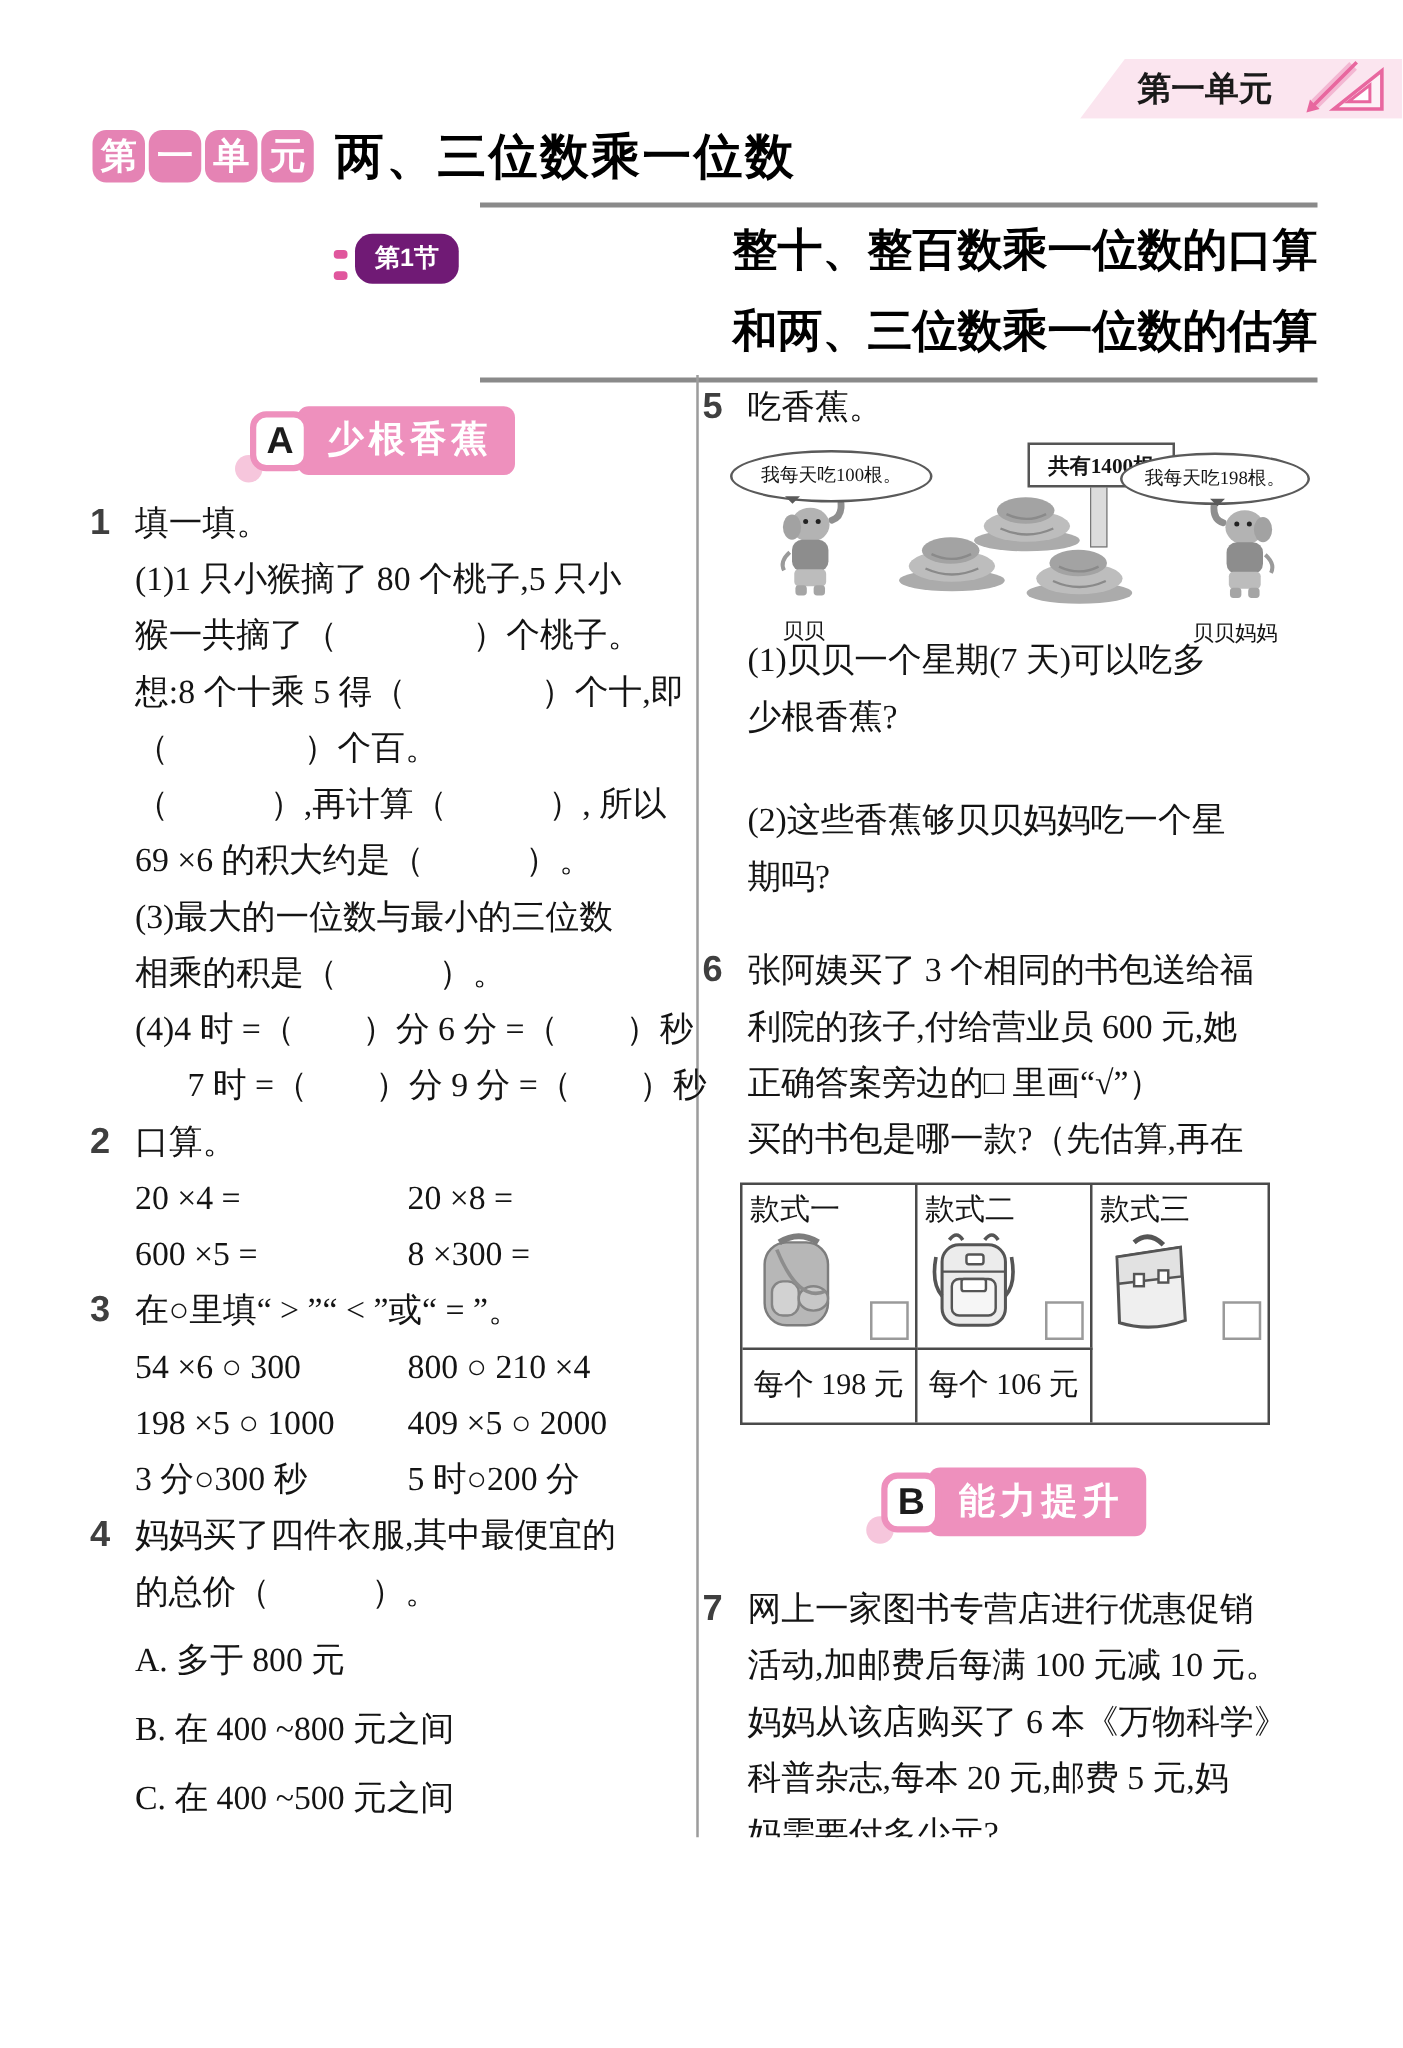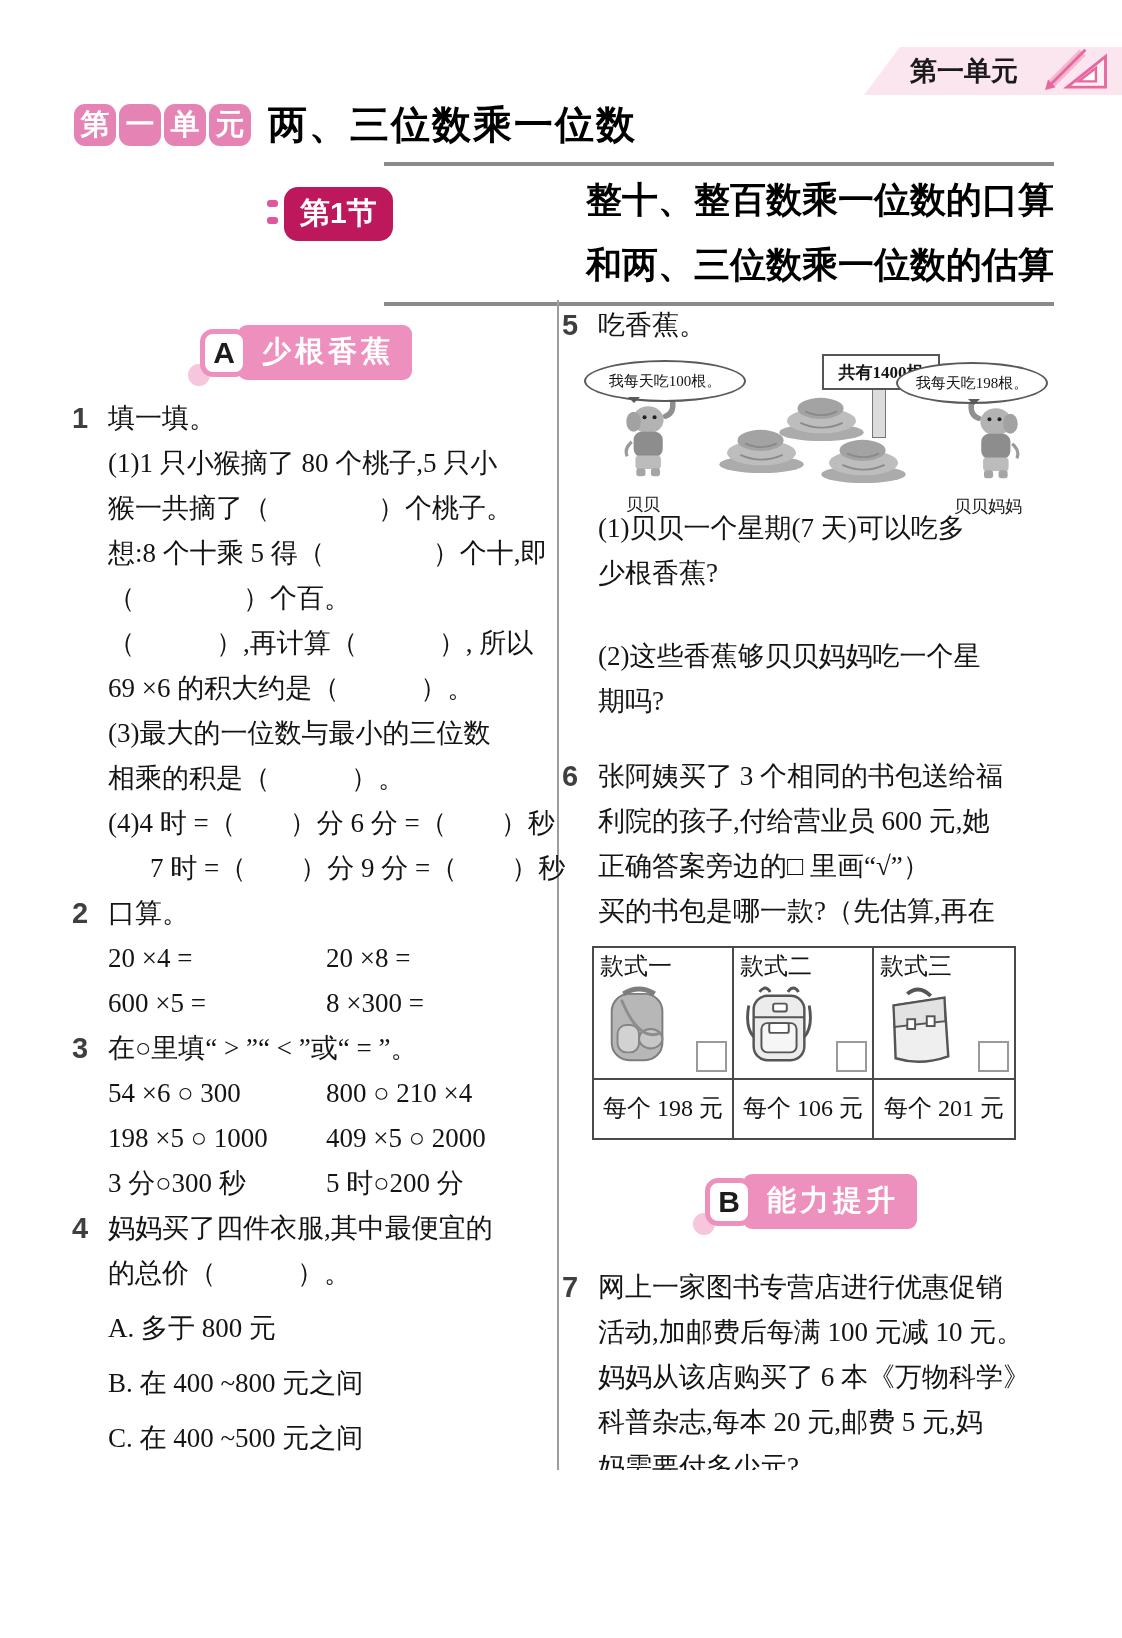--- a/index.html
+++ b/index.html
@@ -20,22 +20,22 @@
          display:flex; align-items:center; justify-content:center; margin-right:3px; }
   .unit-title{ margin-left:14px; font-family:"Liberation Sans",sans-serif; font-weight:bold;
                font-size:39px; color:#000; letter-spacing:2px; }
 
   
   .lesson-block{ position:absolute; top:162px; left:384px; width:670px;
                  border-top:4px solid #8a8a8a; border-bottom:4px solid #8a8a8a;
                  padding:10px 0 12px; text-align:right;
                  font-family:"Liberation Sans",sans-serif; font-weight:bold; font-size:36px; color:#000; }
   .lesson-block .l1{ margin-bottom:16px; }
-  .lesson-badge{ position:absolute; top:187px; left:284px; background:#be185d; color:#fff;
-                 font-family:"Liberation Sans",sans-serif; font-weight:bold; font-size:30px;
+  .lesson-badge{ position:absolute; top:187px; left:284px; background:#701a75; color:#fff;
+                 font-family:"Liberation Sans",sans-serif; font-weight:bold; font-size:20px;
                  padding:6px 16px 7px; border-radius:14px; }
   .lesson-badge::before,.lesson-badge::after{ content:""; position:absolute; left:-17px;
                  width:11px; height:7px; border-radius:3px; background:#e0569d; }
   .lesson-badge::before{ top:13px; } .lesson-badge::after{ top:30px; }
 
   
   .sec-wrap{ display:flex; justify-content:center; }
   .sec-badge{ position:relative; display:flex; align-items:center; }
   .sec-dot{ position:absolute; left:-12px; bottom:-6px; width:22px; height:22px;
             border-radius:50%; background:#f6c6dc; }
@@ -84,21 +84,21 @@
   .pile1{ left:146px; top:72px; } .pile2{ left:206px; top:40px; } .pile3{ left:248px; top:82px; }
   .sign{ position:absolute; left:252px; top:0; width:114px; height:32px; background:#fff;
          border:2px solid #555; display:flex; align-items:center; justify-content:center;
          font-size:17px; font-weight:bold; z-index:2; }
   .sign-post{ position:absolute; left:302px; top:32px; width:12px; height:50px;
          background:#dcdcdc; border:1.5px solid #777; z-index:1; }
 
   
   .bag-table{ width:420px; margin:12px 0 0 -6px; border:2.5px solid #4a4a4a;
               display:grid; grid-template-columns:1fr 1fr 1fr; background:#fff; }
-  .bag-cell{ position:relative; border-right:2px solid #4a4a4a; height:130px; padding:4px 6px; box-sizing:border-box;font-family:Liberation Mono, monospace; }
+  .bag-cell{ position:relative; border-right:2px solid #4a4a4a; height:130px; padding:4px 6px; box-sizing:border-box; }
   .bag-cell.last{ border-right:none; }
   .bag-name{ font-size:24px; line-height:32px; }
   .bag-svg{ position:absolute; left:6px; top:36px; width:78px; height:88px; }
   .bag-check{ position:absolute; right:5px; bottom:6px; width:27px; height:27px;
               border:2px solid #9a9a9a; background:#fff; }
   .bag-price{ border-top:2px solid #4a4a4a; border-right:2px solid #4a4a4a;
               font-size:24px; text-align:center; padding:6px 0 7px; white-space:nowrap; }
   .bag-price.last{ border-right:none; }
 
   .b-badge-wrap{ margin:34px 0 0; }
@@ -335,21 +335,20 @@
               <path d="M28 10 q12 -10 24 2" stroke="#555" stroke-width="4" fill="none"></path>
               <path d="M14 22 L66 14 L70 74 q-28 10 -54 2 Z" fill="#efefef" stroke="#555" stroke-width="2.5"></path>
               <path d="M14 22 L66 14 L67 38 L15 44 Z" fill="#e2e2e2" stroke="#555" stroke-width="2"></path>
               <rect x="28" y="36" width="8" height="10" fill="#fff" stroke="#555" stroke-width="2"></rect>
               <rect x="48" y="33" width="8" height="10" fill="#fff" stroke="#555" stroke-width="2"></rect>
             </svg>
             <span class="bag-check"></span>
           </div>
           <div class="bag-price">每个 198 元</div>
           <div class="bag-price">每个 106 元</div>
-          <div class="bag-price last">每个 201 元</div>
         </div>
       </div>
     </div>
 
     <div class="sec-wrap b-badge-wrap">
       <div class="sec-badge">
         <span class="sec-dot"></span>
         <span class="sec-letterbox">B</span>
         <span class="sec-label">能力提升</span>
       </div>

